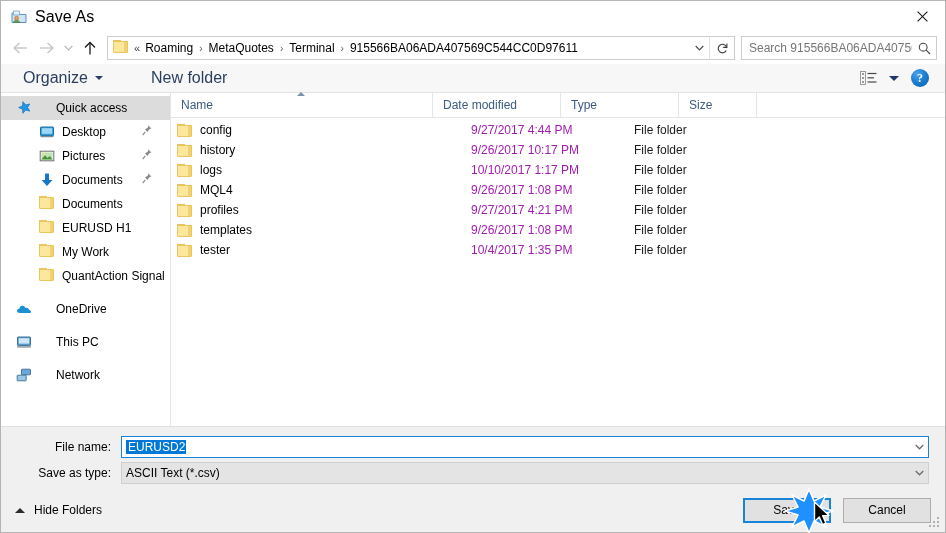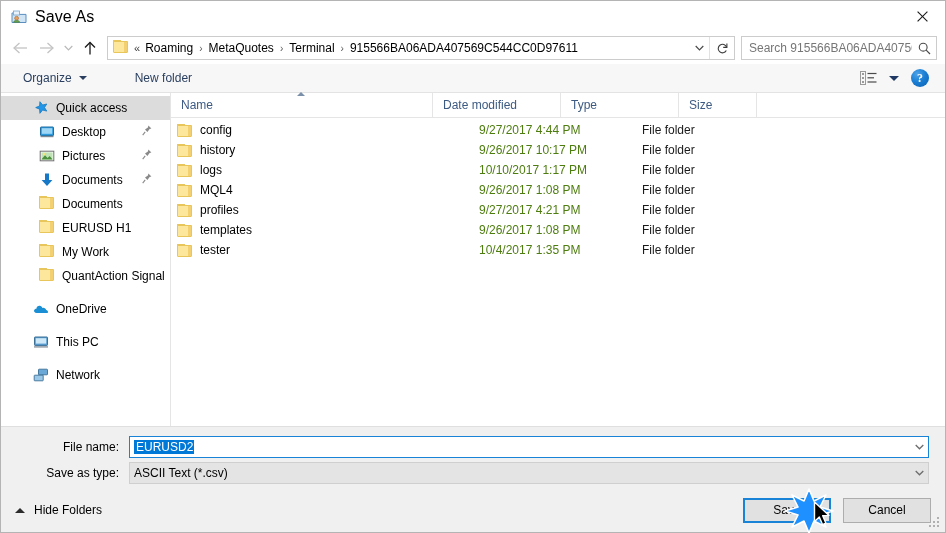--- a/index.html
+++ b/index.html
@@ -183,21 +183,21 @@
     height: 29px;
     min-height: 29px;
     background: #f7f7f7;
     border-bottom: 1px solid #e3e3e3;
     display: flex;
     align-items: center;
     padding: 0 10px 0 14px;
     box-sizing: border-box;
   }
   .tb-item {
-    font-size: 12px;
+    font-size: 16px;
     color: #2a3f5f;
     padding: 4px 8px;
     display: flex;
     align-items: center;
   }
   .tb-caret {
     margin-left: 7px;
     width: 0; height: 0;
     border-left: 4px solid transparent;
     border-right: 4px solid transparent;
@@ -253,21 +253,21 @@
     position: relative;
     white-space: nowrap;
   }
   .nav-item.selected { background: #dcdcdc; }
   .nav-item .ni-icon {
     width: 16px; height: 16px;
     margin-right: 7px;
     position: relative;
     flex: none;
   }
-  .nav-item.level0 { padding-left: 32px; }
+  .nav-item.level0 { padding-left: 15px; gap: 17px; }
   .nav-item.level1 { padding-left: 38px; }
   .nav-label { overflow: hidden; text-overflow: clip; }
   .pin {
     position: absolute;
     right: 18px;
     top: 5px;
   }
   .nav-gap { height: 9px; }
 
   
@@ -321,21 +321,21 @@
   .fr-name {
     width: 262px;
     display: flex;
     align-items: center;
     padding-left: 6px;
     box-sizing: border-box;
     overflow: hidden;
     white-space: nowrap;
   }
   .fr-name .folder-icon { margin-right: 8px; flex: none; }
-  .fr-date { width: 128px; box-sizing: border-box; padding-left: 2px; color: #4d7c0f; white-space: nowrap; margin-left: 8px;}
+  .fr-date { width: 128px; box-sizing: border-box; padding-left: 2px; color: #a21caf; white-space: nowrap;}
   .fr-type { width: 118px; box-sizing: border-box; padding-left: 1px; color: #1a1a1a; white-space: nowrap;}
   .fr-size { width: 78px; box-sizing: border-box; }
 
   
   .folder-icon {
     width: 15px; height: 13px;
     position: relative;
     display: inline-block;
   }
   .folder-icon .fbody {
@@ -361,21 +361,21 @@
     position: absolute;
     right: 1px; bottom: 1px;
     width: 3px; height: 10px;
     background: #f3d071;
   }
 
   
   .formarea {
     background: #f0f0f0;
     border-top: 1px solid #dfdfdf;
-    padding: 9px 16px 0 16px;
+    padding: 9px 16px 0 8px;
     box-sizing: border-box;
     height: 62px;
     min-height: 62px;
   }
   .formrow {
     display: flex;
     align-items: center;
     height: 22px;
     margin-bottom: 4px;
   }

